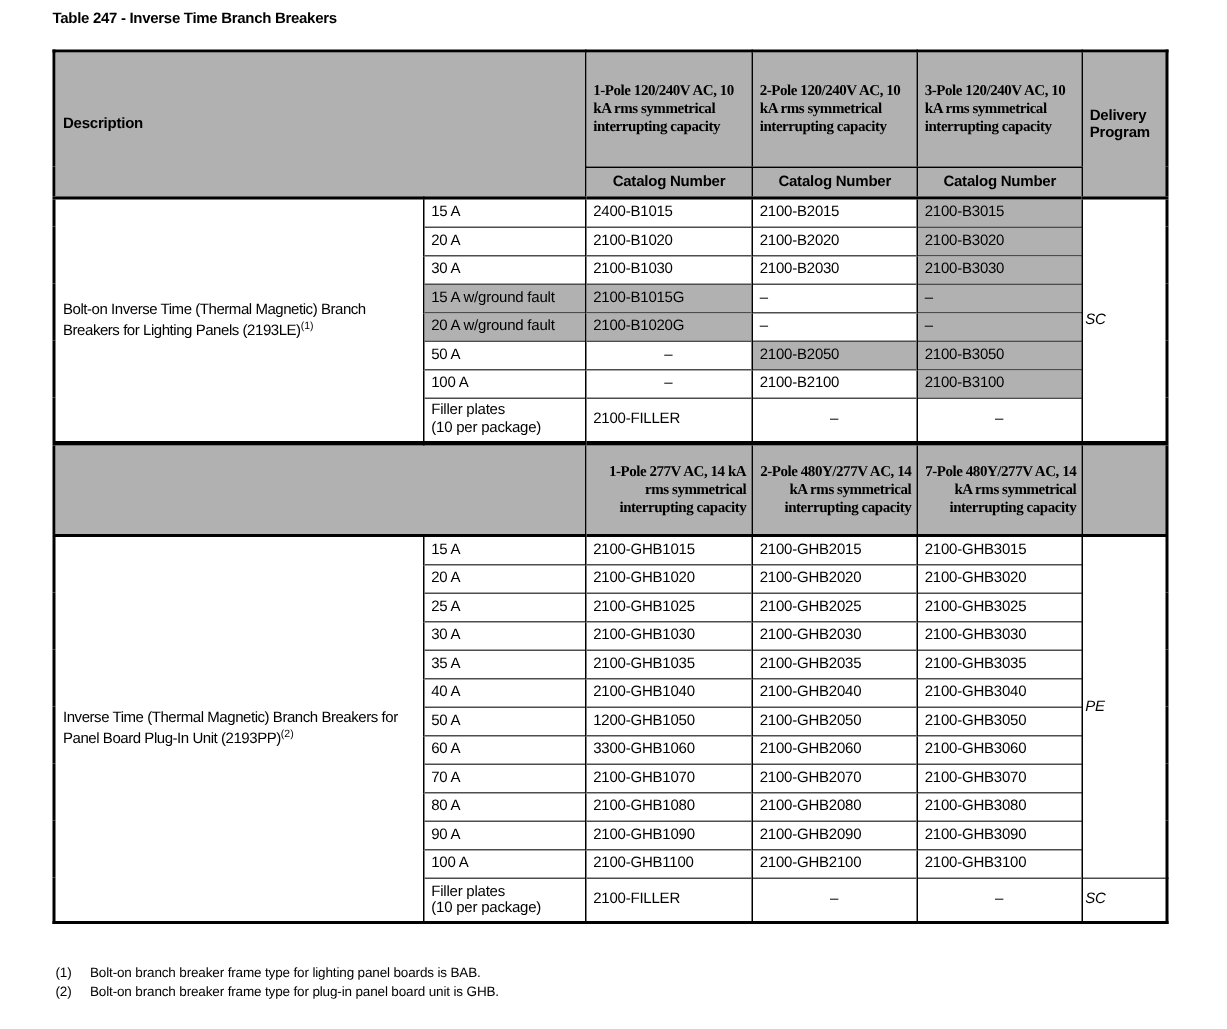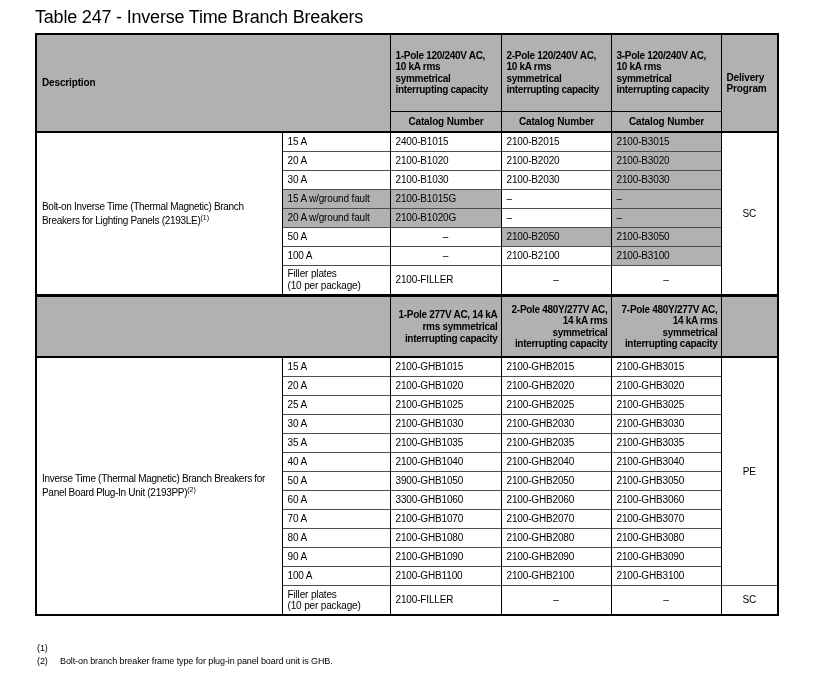--- a/index.html
+++ b/index.html
@@ -8,39 +8,39 @@
     --rowline:#4d4d4d;
   }
   html,body{margin:0;padding:0;background:#fff;}
   body{
     width:818px;height:686px;position:relative;
     font-family:"Liberation Sans",sans-serif;color:#000;
     -webkit-font-smoothing:antialiased;
   }
   .page-title{
     position:absolute;left:35px;top:7px;margin:0;
-    font-size:18px;font-weight:normal;letter-spacing:-0.2px;
+    font-size:10px;font-weight:bold;letter-spacing:-0.2px;
   }
   table.breaker-table{
     position:absolute;left:35px;top:33px;width:742px;
     border-collapse:collapse;table-layout:fixed;
     border:2px solid #000;
   }
   td{
     font-size:10px;line-height:1.12;letter-spacing:-0.15px;
     border-left:1px solid #000;border-top:1px solid var(--rowline);
     padding:1px 4px 1px 5px;vertical-align:middle;overflow:hidden;
   }
   
   thead td{background:var(--gray);}
   tr.hrow1{height:77px;}
   tr.hrow2{height:21px;text-align:center;}
   td.cap{
     font-weight:bold;letter-spacing:-0.3px;line-height:1.16;
-    border-bottom:1px solid #000;padding:3px 3px 3px 5px;
+    border-bottom:1px solid #000;padding:3px 3px 3px 5px;font-family:Liberation Serif, serif;
   }
   td.desc-h,td.dlv-h{font-weight:bold;border-bottom:2px solid #000;}
   td.cat{font-weight:bold;border-bottom:2px solid #000;}
   
   tr.band-row{height:62px;text-align:right;}
   td.band{
     background:var(--gray);
     border-top:3px solid #000;border-bottom:2px solid #000;
   }
   td.band.cap{border-bottom:2px solid #000;padding-top:4px;}
@@ -48,21 +48,21 @@
   tbody tr{height:19px;}
   tbody tr.tall{height:30px;}
   td.desc{
     letter-spacing:-0.3px;line-height:1.3;padding-left:5px;padding-right:6px;
   }
   td.desc sup{font-size:7px;letter-spacing:0;}
   td.lbl{white-space:pre-line;}
   td.cell{}
   td.shade{background:var(--shade);}
   td.ctr{text-align:center;padding-left:2px;padding-right:2px;}
-  td.dlv{text-align:center;padding:0 16px;}
+  td.dlv{padding:0 2px;font-style:italic;}
   
   .footnotes{position:absolute;left:37px;top:642px;font-size:9px;letter-spacing:-0.1px;}
   .footnote{display:flex;line-height:13px;}
   .footnote .mark{width:23px;flex:0 0 23px;}
 </style>
 </head>
 <body>
 
 <h1 class="page-title">Table 247 - Inverse Time Branch Breakers</h1>
 
@@ -181,21 +181,21 @@
         <td class="cell">2100-GHB3035</td>
       </tr>
       <tr>
         <td class="lbl">40 A</td>
         <td class="cell">2100-GHB1040</td>
         <td class="cell">2100-GHB2040</td>
         <td class="cell">2100-GHB3040</td>
       </tr>
       <tr>
         <td class="lbl">50 A</td>
-        <td class="cell">3900-GHB1050</td>
+        <td class="cell">1200-GHB1050</td>
         <td class="cell">2100-GHB2050</td>
         <td class="cell">2100-GHB3050</td>
       </tr>
       <tr>
         <td class="lbl">60 A</td>
         <td class="cell">3300-GHB1060</td>
         <td class="cell">2100-GHB2060</td>
         <td class="cell">2100-GHB3060</td>
       </tr>
       <tr>
@@ -229,18 +229,19 @@
         <td class="cell ctr">–</td>
         <td class="cell ctr">–</td>
         <td class="dlv" rowspan="1">SC</td>
       </tr>
     </tbody>
 </table>
 
 <div class="footnotes">
   <div class="footnote">
     <span class="mark">(1)</span>
+    <span>Bolt-on branch breaker frame type for lighting panel boards is BAB.</span>
   </div>
   <div class="footnote">
     <span class="mark">(2)</span>
     <span>Bolt-on branch breaker frame type for plug-in panel board unit is GHB.</span>
   </div>
 </div>
 
 </body></html>

